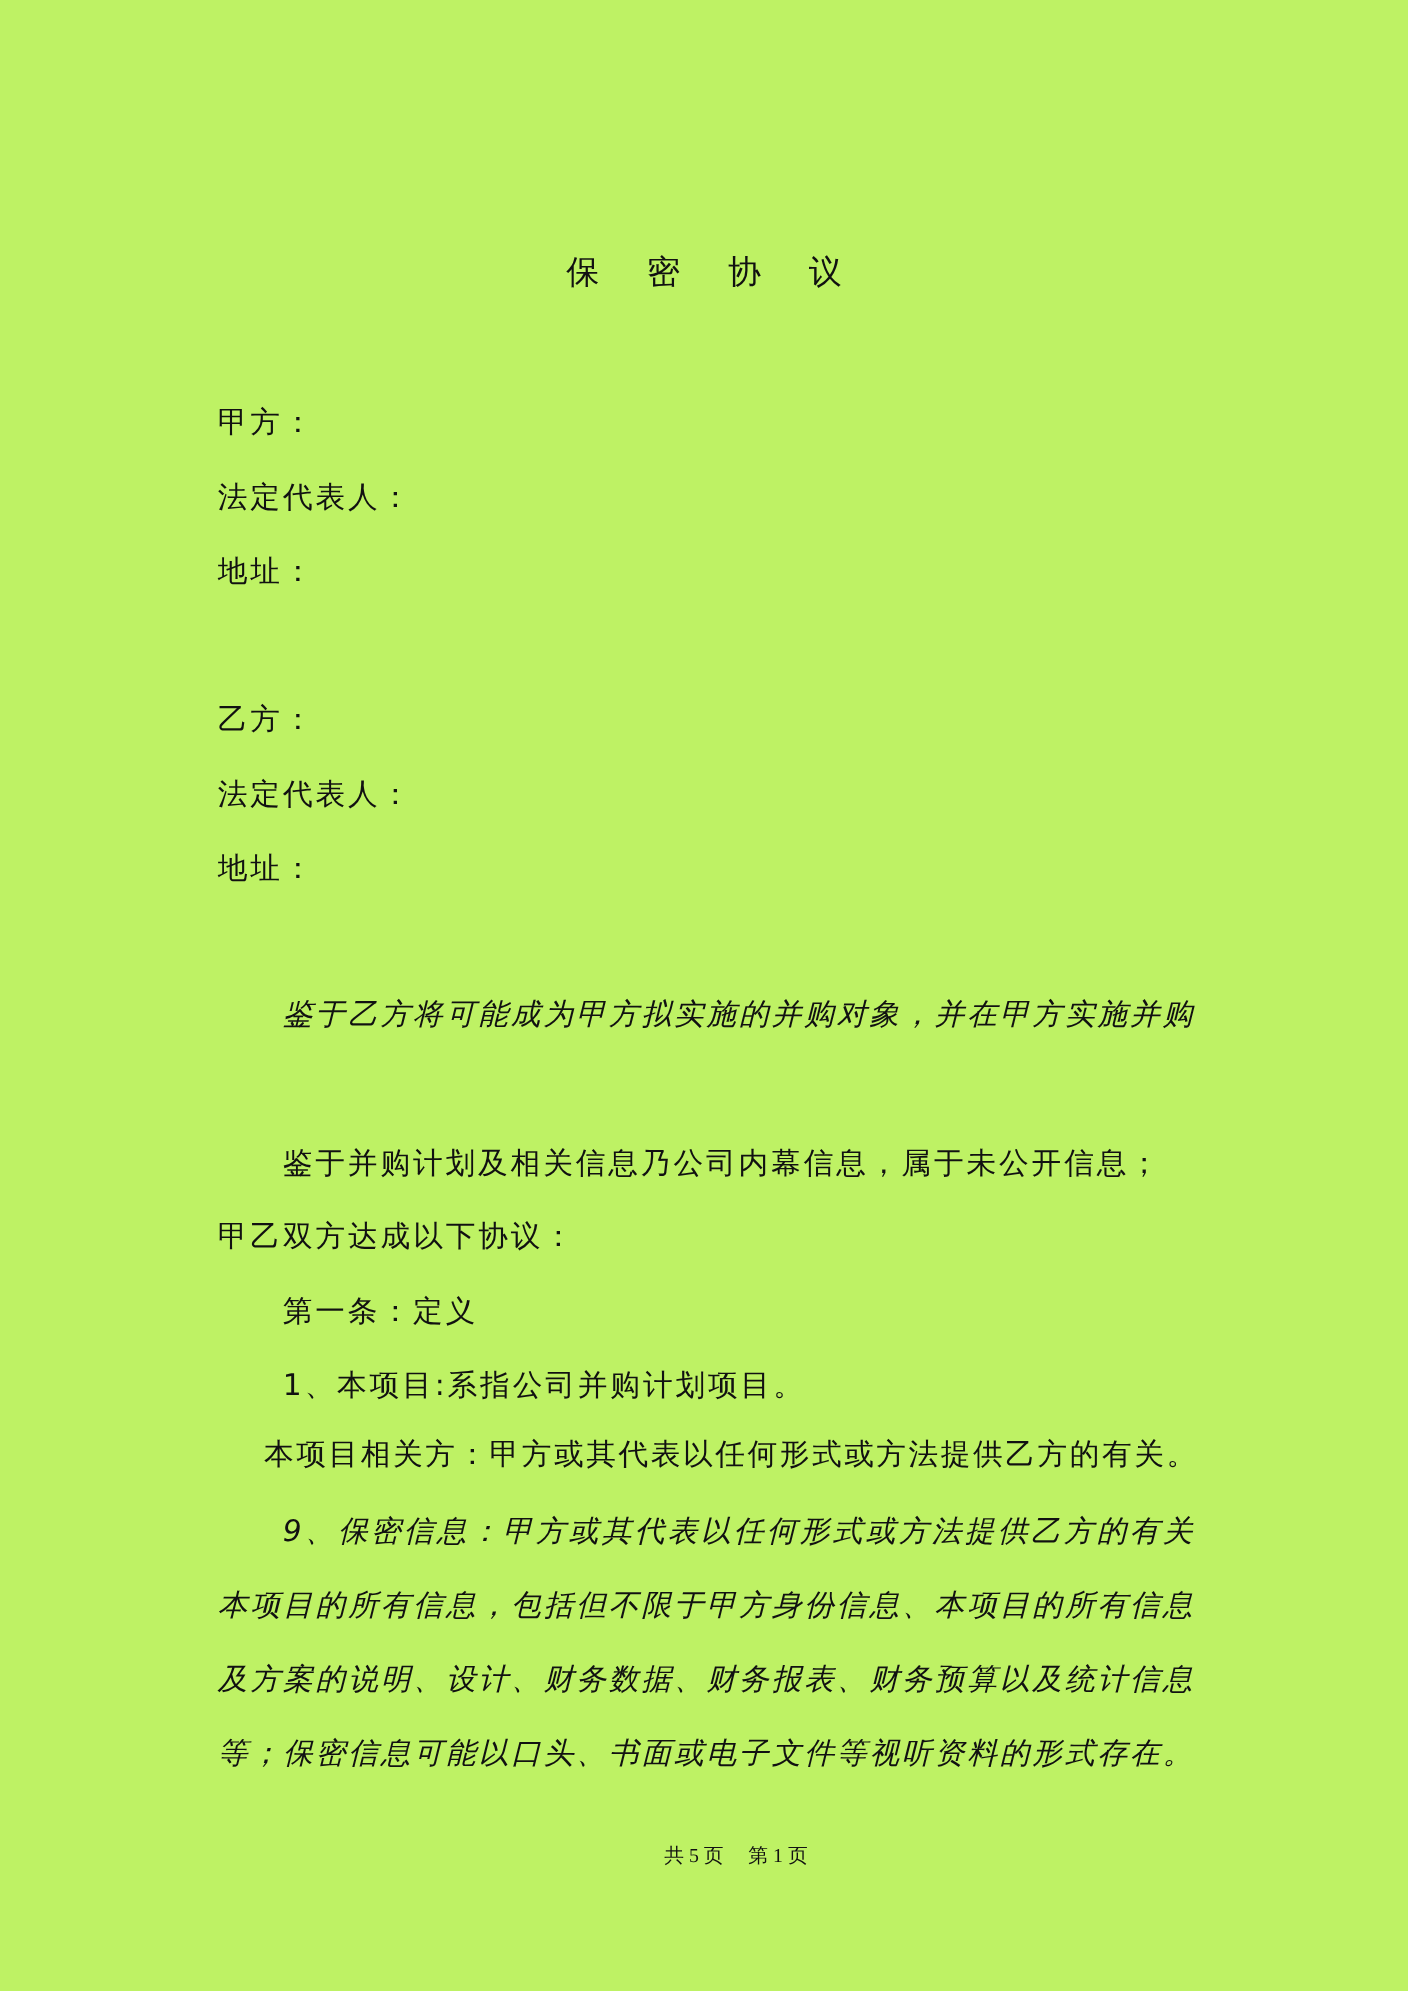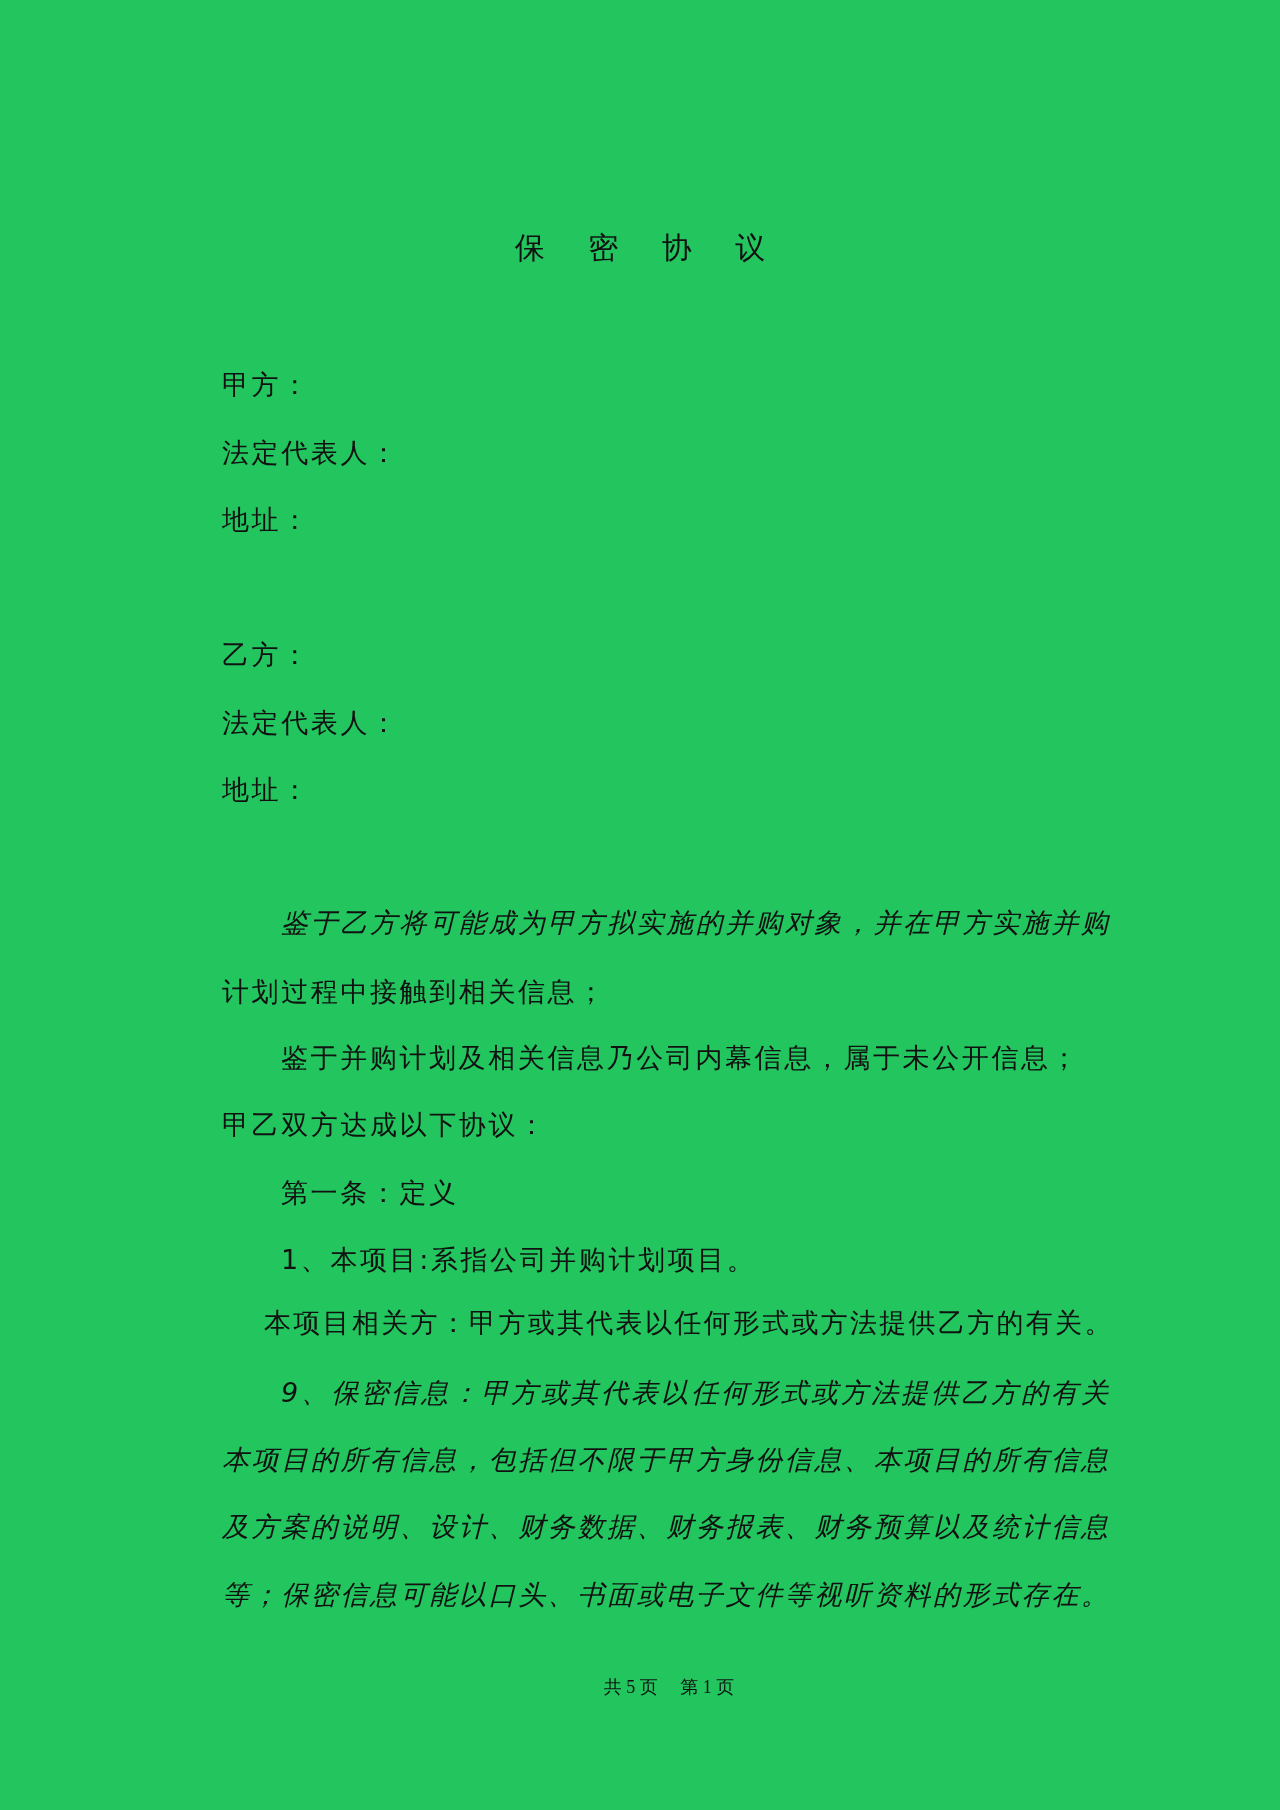--- a/index.html
+++ b/index.html
@@ -1,31 +1,30 @@
 <!DOCTYPE html>
 <html><head>
   <meta charset="utf-8">
   <style>
     html, body { margin: 0; padding: 0; background: #ffffff; }
     body {
       width: 1280px; height: 1810px; position: relative; overflow: hidden;
       font-family: "DejaVu Sans", "Liberation Sans", sans-serif;
       color: #111111;
     }
-    .page { position: absolute; left: 0; top: 0; width: 1280px; height: 1810px; background: #22c55e; }
+    .page { position: absolute; left: 0; top: 0; width: 1280px; height: 1810px; background: #bef264; }
     .title {
       position: absolute; left: 0; width: 1280px; top: 228px; height: 40px;
       text-align: center; font-size: 30px; line-height: 40px; letter-spacing: 0;
     }
     .title span { display: inline-block; margin: 0 17px; }
     .line {
       position: absolute; left: 198px; height: 36px;
       font-size: 27px; line-height: 36px; white-space: nowrap;
       letter-spacing: 2.6px;
-      margin-left: 24px;
     }
     .just { width: 886px; text-align-last: justify; text-align: justify; letter-spacing: 0; font-style: italic; }
     .indent { padding-left: 59px; box-sizing: border-box; text-align: center; }
     .footer {
       position: absolute; left: 0; width: 1280px; top: 1675px; height: 24px;
       text-align: center; font-family: "Liberation Serif", "DejaVu Serif", serif;
       font-size: 18px; line-height: 24px; color: #111; margin-left: 29px;
     }
     .footer span { margin: 0 9px; }
   </style>
@@ -43,21 +42,20 @@
 
   <div class="line" style="top:367px">甲方：</div>
   <div class="line" style="top:435px">法定代表人：</div>
   <div class="line" style="top:502px">地址：</div>
 
   <div class="line" style="top:637px">乙方：</div>
   <div class="line" style="top:705px">法定代表人：</div>
   <div class="line" style="top:772px">地址：</div>
 
   <div class="line just indent" style="top:905px">鉴于乙方将可能成为甲方拟实施的并购对象，并在甲方实施并购</div>
-  <div class="line" style="top:974px">计划过程中接触到相关信息；</div>
   <div class="line indent" style="top:1040px">鉴于并购计划及相关信息乃公司内幕信息，属于未公开信息；</div>
   <div class="line" style="top:1107px">甲乙双方达成以下协议：</div>
   <div class="line indent" style="top:1175px">第一条：定义</div>
   <div class="line indent" style="top:1242px">1、本项目:系指公司并购计划项目。</div>
   <div class="line" style="top:1305px; left:240px; letter-spacing:2.3px">本项目相关方：甲方或其代表以任何形式或方法提供乙方的有关。</div>
   <div class="line just indent" style="top:1375px">9、保密信息：甲方或其代表以任何形式或方法提供乙方的有关</div>
   <div class="line just" style="top:1442px">本项目的所有信息，包括但不限于甲方身份信息、本项目的所有信息</div>
   <div class="line just" style="top:1577px">等；保密信息可能以口头、书面或电子文件等视听资料的形式存在。</div>
   <div class="line just" style="top:1509px">及方案的说明、设计、财务数据、财务报表、财务预算以及统计信息</div>
 

